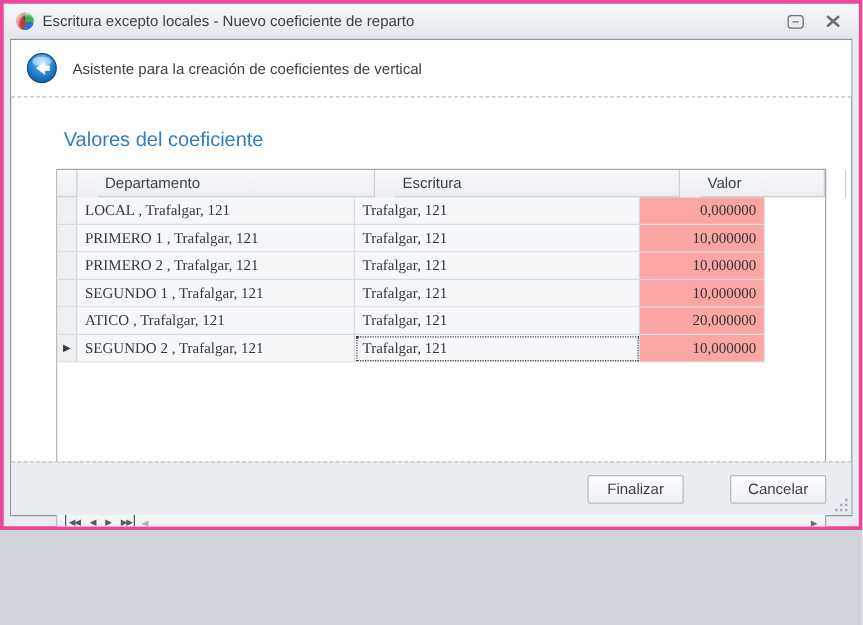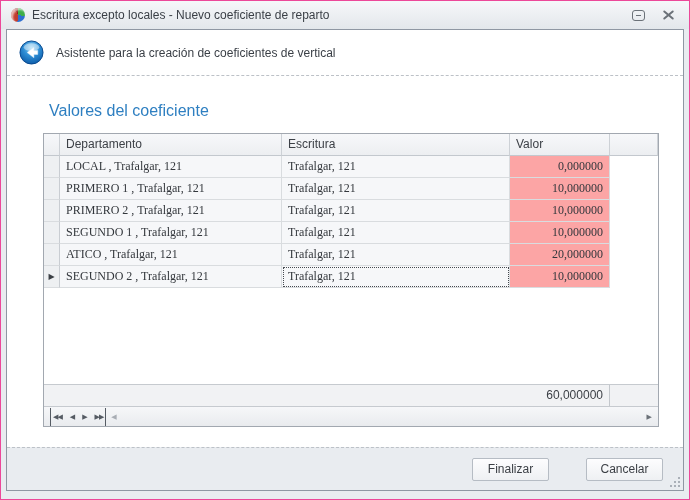--- a/index.html
+++ b/index.html
@@ -1,17 +1,17 @@
 <!DOCTYPE html>
 <html><head>
 <meta charset="utf-8">
 <style>
   html,body{margin:0;padding:0;background:#cfd4da;font-family:"Liberation Sans","DejaVu Sans",sans-serif;}
   *{box-sizing:border-box;}
-  .window{position:relative;width:690px;height:500px;background:#e9ecf0;border:1px solid #ec4899;overflow:hidden;}
+  .window{position:relative;width:690px;height:424px;background:#e9ecf0;border:3px solid #ec4899;overflow:hidden;}
 
   
   .titlebar{position:absolute;left:0;top:0;right:0;height:28px;
     background:linear-gradient(#f6f7f9,#e3e7eb);
     display:flex;align-items:center;padding:0 10px;}
   .app-icon{width:14px;height:14px;border-radius:50%;
     background:conic-gradient(from 0deg,#3fae49 0 100deg,#2f6fd0 100deg 185deg,#c23b2e 185deg 330deg,#8f1f1a 330deg 360deg);
     box-shadow:inset 2px 2px 2px rgba(255,255,255,.65);margin-right:7px;flex:0 0 auto;}
   .title-text{font-size:12px;color:#3a3f46;white-space:nowrap;overflow:hidden;flex:1;}
   .tb-btn{width:22px;height:18px;display:flex;align-items:center;justify-content:center;margin-left:8px;cursor:default;}
@@ -29,21 +29,21 @@
     border-bottom:1px dashed #bcc1c7;display:flex;align-items:center;padding:0 8px;}
   .back-button{width:25px;height:25px;margin:0 12px 0 4px;flex:0 0 auto;cursor:pointer;}
   .wizard-title{font-size:12px;color:#3a3f46;}
 
   .section-title{position:absolute;left:42px;top:72px;font-size:16px;color:#2e7fc1;text-align:center;}
 
   
   .grid{position:absolute;left:36px;top:103px;width:616px;height:294px;border:1px solid #a2a8b0;
     background:#fff;display:flex;flex-direction:column;font-size:12px;color:#33373c;}
   .ghead,.trow,.summary-row{display:grid;grid-template-columns:16px 222px 228px 100px 1fr;flex:0 0 auto;}
-  .ghead{height:22px;background:linear-gradient(#f7f8fa,#eceef1);}
+  .ghead{height:22px;background:linear-gradient(#f7f8fa,#eceef1);gap:16px;}
   .hcell{border-right:1px solid #cdd1d6;border-bottom:1px solid #c3c8ce;line-height:21px;padding-left:6px;color:#3d4147;
     background:linear-gradient(#f7f8fa,#eceef1);overflow:hidden;white-space:nowrap;}
   .hcell.last{padding-left:0;}
   .trow{height:22px;}
   .cell{border-right:1px solid #d9dcdf;border-bottom:1px solid #d9dcdf;line-height:21px;padding-left:6px;
     overflow:hidden;white-space:nowrap;font-family:Liberation Serif, serif;}
   .cell.ind{background:#eef0f2;border-right:1px solid #c9cdd2;padding:0;display:flex;align-items:center;justify-content:center;}
   .cell.dept,.cell.prop{background:#f6f7f9;}
   .cell.val{background:#fca5a5;text-align:right;padding-right:6px;padding-left:0;}
   .cell.rest{border:none;background:#fff;}

